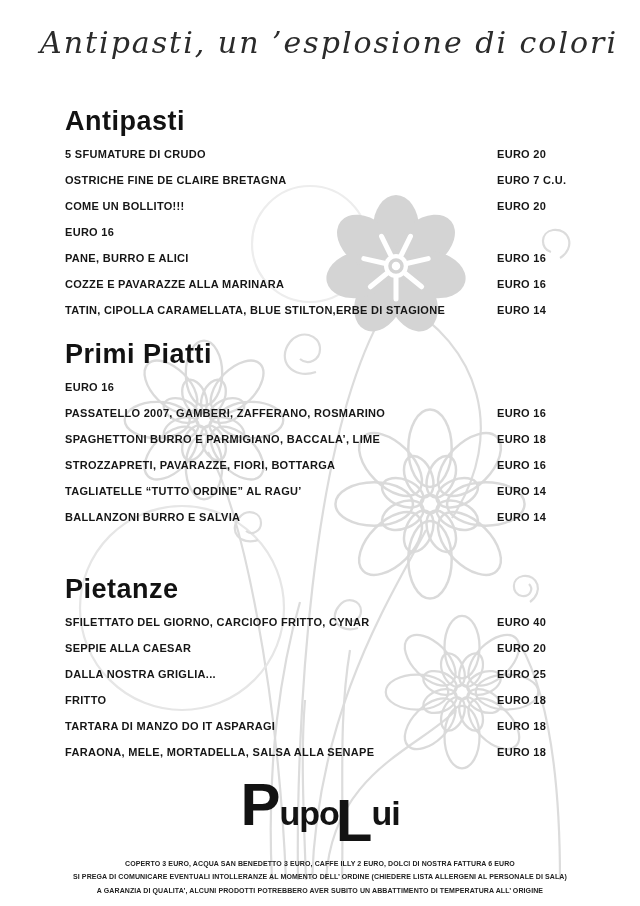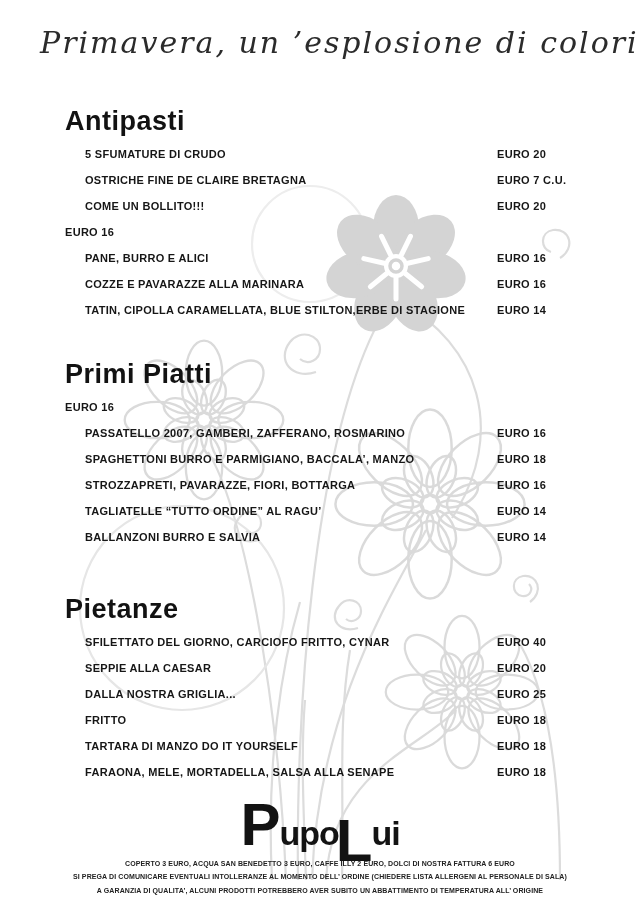--- a/index.html
+++ b/index.html
@@ -26,31 +26,31 @@
   }
 
   .menu-body { padding:0 63px 0 65px; }
 
   .section-title {
     margin:0; line-height:30px;
     font-size:27px; font-weight:bold; letter-spacing:0.5px;
     color:#121212;
   }
   .st-1 { margin-top:31px; }
-  .st-2 { margin-top:36px; }
+  .st-2 { margin-top:16px; }
   .st-3 { margin-top:44px; }
 
   .rows { margin-top:5px; }
   .menu-row {
     display:flex; align-items:baseline;
     height:26px; line-height:26px;
     font-size:11px; font-weight:bold; letter-spacing:0.3px;
     white-space:nowrap;
   }
-  .item-name { flex:1 1 auto; overflow:visible;margin-left:20px; }
+  .item-name { flex:1 1 auto; overflow:visible; }
   .item-price { flex:0 0 80px; width:80px; }
 
   .logo {
     margin-top:0; height:86px;
     text-align:center;
     font-weight:bold; color:#131313;
     letter-spacing:-1px; line-height:80px;
   }
   .logo-cap   { font-size:60px; }
   .logo-small { font-size:34px; }
@@ -141,21 +141,21 @@
     <g transform="translate(430,504) scale(1.55)" stroke="#dadada" stroke-width="1.6" fill="none">
       <use href="#oflower"></use>
     </g>
     <g transform="translate(462,692) scale(1.25)" stroke="#dadada" stroke-width="1.8" fill="none">
       <use href="#oflower"></use>
     </g>
   </svg>
 
   <div class="content">
 
-    <h1 class="script-title">Primavera, un ’esplosione di colori</h1>
+    <h1 class="script-title">Antipasti, un ’esplosione di colori</h1>
 
     <div class="menu-body">
 
       <h2 class="section-title st-1">Antipasti</h2>
       <div class="rows">
         <div class="menu-row">
           <span class="item-name">5 SFUMATURE DI CRUDO</span>
           <span class="item-price">EURO 20</span>
         </div>
         <div class="menu-row">
@@ -186,21 +186,21 @@
       <h2 class="section-title st-2">Primi Piatti</h2>
       <div class="rows">
         <div class="menu-row">
           <span class="item-price">EURO 16</span>
         </div>
         <div class="menu-row">
           <span class="item-name">PASSATELLO 2007, GAMBERI, ZAFFERANO, ROSMARINO</span>
           <span class="item-price">EURO 16</span>
         </div>
         <div class="menu-row">
-          <span class="item-name">SPAGHETTONI BURRO E PARMIGIANO, BACCALA’, MANZO</span>
+          <span class="item-name">SPAGHETTONI BURRO E PARMIGIANO, BACCALA’, LIME</span>
           <span class="item-price">EURO 18</span>
         </div>
         <div class="menu-row">
           <span class="item-name">STROZZAPRETI, PAVARAZZE, FIORI, BOTTARGA</span>
           <span class="item-price">EURO 16</span>
         </div>
         <div class="menu-row">
           <span class="item-name">TAGLIATELLE “TUTTO ORDINE” AL RAGU’</span>
           <span class="item-price">EURO 14</span>
         </div>
@@ -222,21 +222,21 @@
         </div>
         <div class="menu-row">
           <span class="item-name">DALLA NOSTRA GRIGLIA...</span>
           <span class="item-price">EURO 25</span>
         </div>
         <div class="menu-row">
           <span class="item-name">FRITTO</span>
           <span class="item-price">EURO 18</span>
         </div>
         <div class="menu-row">
-          <span class="item-name">TARTARA DI MANZO DO IT YOURSELF</span>
+          <span class="item-name">TARTARA DI MANZO DO IT ASPARAGI</span>
           <span class="item-price">EURO 18</span>
         </div>
         <div class="menu-row">
           <span class="item-name">FARAONA, MELE, MORTADELLA, SALSA ALLA SENAPE</span>
           <span class="item-price">EURO 18</span>
         </div>
       </div>
 
     </div>
 

